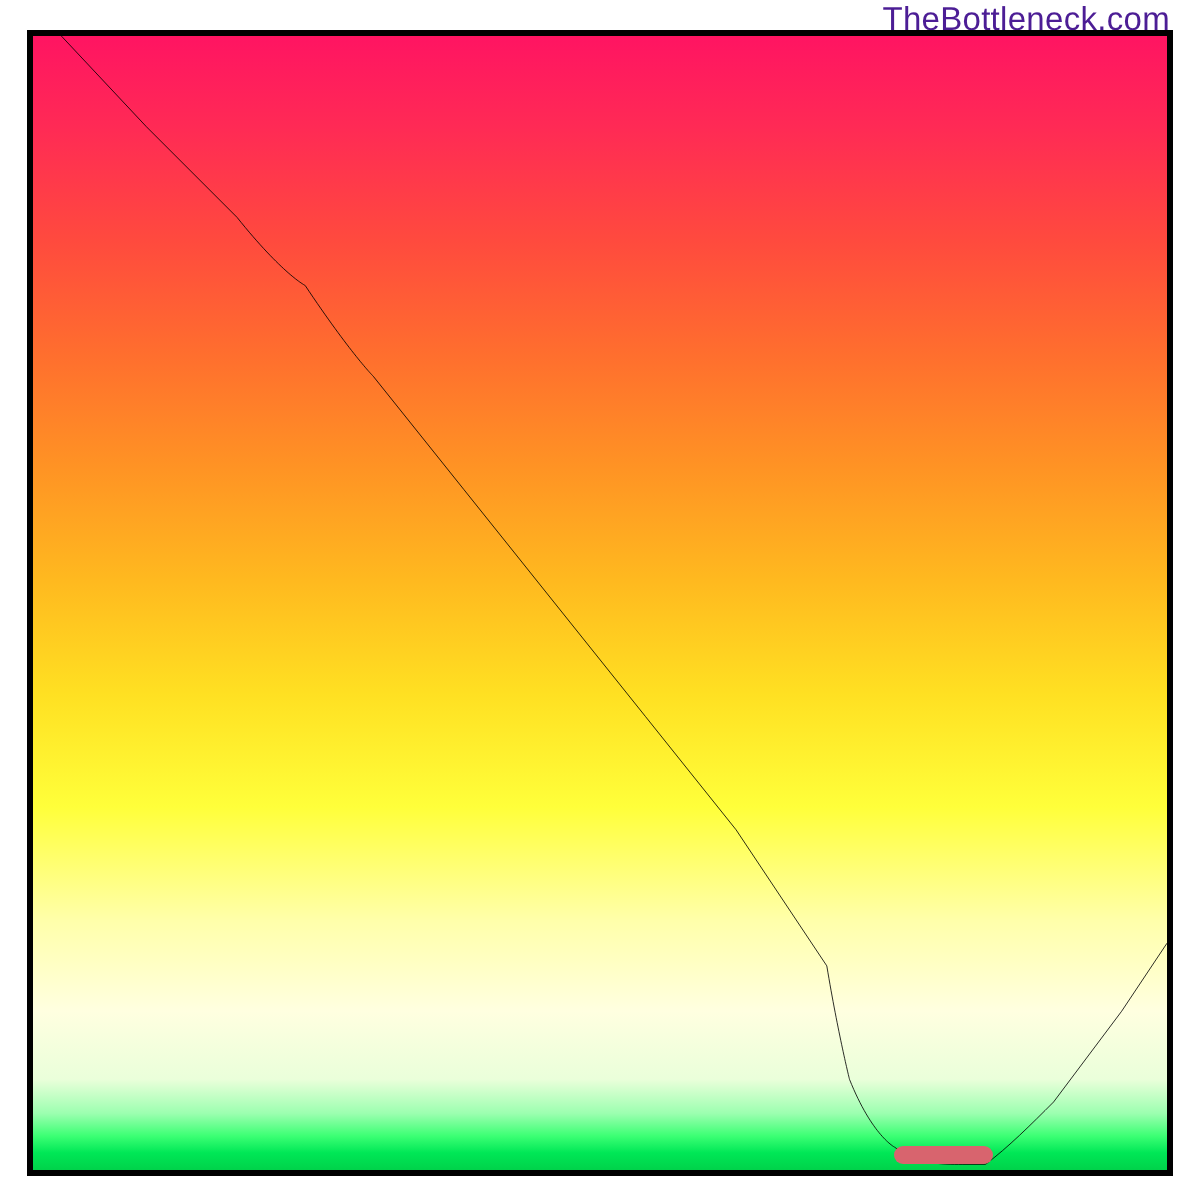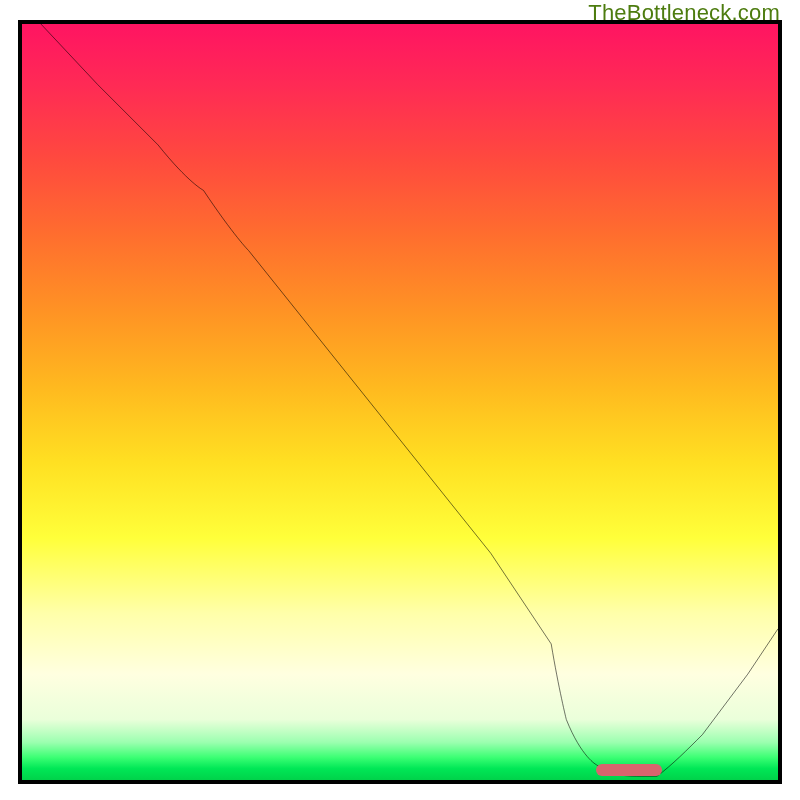--- a/index.html
+++ b/index.html
@@ -53,21 +53,21 @@
   .marker {
     position: absolute;
     height: 12px;
     border-radius: 6px;
     background: #d8646e; 
   }
   .watermark {
     position: absolute;
     top: 0px;
     right: 20px;
-    color: #4d7c0f;
+    color: #4c1d95;
     font-size: 22px;
     font-weight: 500;
     letter-spacing: 0.2px;
     user-select: none;
   }
 </style>
 </head>
 <body>
 
 <div class="watermark">TheBottleneck.com</div>

